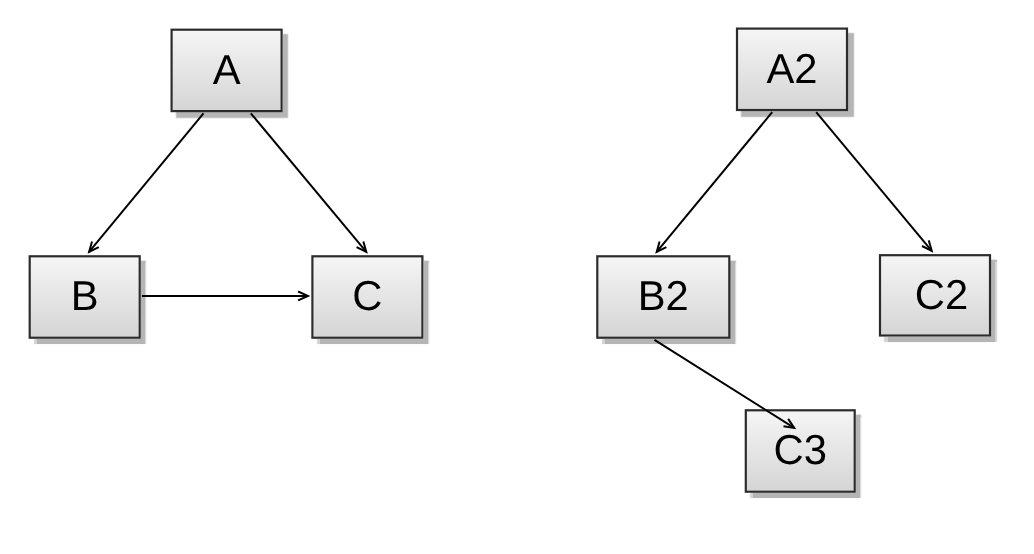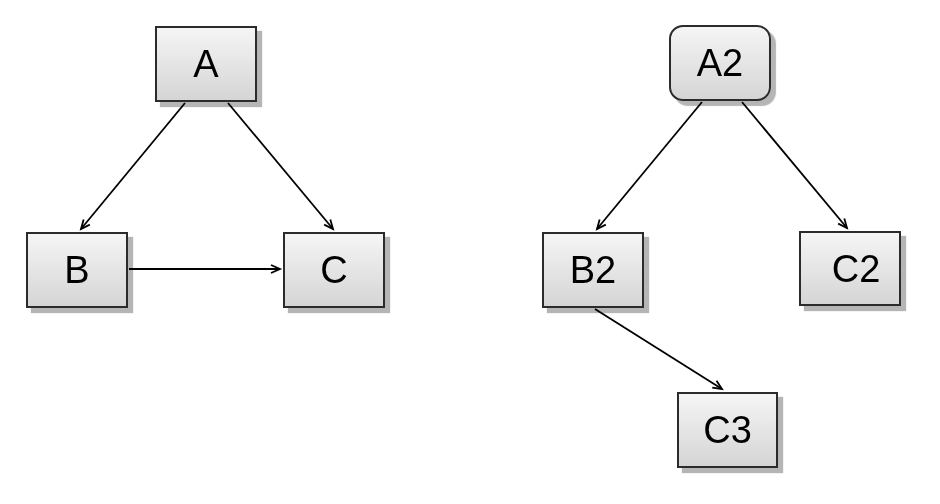--- a/index.html
+++ b/index.html
@@ -40,30 +40,30 @@
 <div class="canvas" style="width: 940px; height: 504px; background: rgb(255, 255, 255);">
     <div class="node" style="left: 155px; top: 26px; width: 102px; height: 76px; background: linear-gradient(rgb(245, 245, 245), rgb(213, 213, 213)); border-color: rgb(43, 43, 43); box-shadow: rgb(181, 181, 181) 5px 5px 1px;">
       <span class="node-label" style="color: rgb(0, 0, 0);">A</span>
     </div>
     <div class="node" style="left: 26px; top: 232px; width: 102px; height: 76px; background: linear-gradient(rgb(245, 245, 245), rgb(213, 213, 213)); border-color: rgb(43, 43, 43); box-shadow: rgb(181, 181, 181) 5px 5px 1px;">
       <span class="node-label" style="color: rgb(0, 0, 0);">B</span>
     </div>
     <div class="node" style="left: 283px; top: 232px; width: 102px; height: 76px; background: linear-gradient(rgb(245, 245, 245), rgb(213, 213, 213)); border-color: rgb(43, 43, 43); box-shadow: rgb(181, 181, 181) 5px 5px 1px;">
       <span class="node-label" style="color: rgb(0, 0, 0);">C</span>
     </div>
-    <div class="node" style="left: 669px; top: 25px; width: 102px; height: 76px; background: linear-gradient(rgb(245, 245, 245), rgb(213, 213, 213)); border-color: rgb(43, 43, 43); box-shadow: rgb(181, 181, 181) 5px 5px 1px; border-radius: 14px;">
+    <div class="node" style="left: 669px; top: 25px; width: 102px; height: 76px; background: linear-gradient(rgb(245, 245, 245), rgb(213, 213, 213)); border-color: rgb(43, 43, 43); box-shadow: rgb(181, 181, 181) 5px 5px 1px;">
       <span class="node-label" style="color: rgb(0, 0, 0);">A2</span>
     </div>
-    <div class="node" style="left: 542px; top: 232px; width: 102px; height: 76px; background: linear-gradient(rgb(245, 245, 245), rgb(213, 213, 213)); border-color: rgb(43, 43, 43); box-shadow: rgb(181, 181, 181) 5px 5px 1px;">
+    <div class="node" style="left: 542px; top: 232px; width: 122px; height: 76px; background: linear-gradient(rgb(245, 245, 245), rgb(213, 213, 213)); border-color: rgb(43, 43, 43); box-shadow: rgb(181, 181, 181) 5px 5px 1px;">
       <span class="node-label" style="color: rgb(0, 0, 0);">B2</span>
     </div>
     <div class="node" style="left: 799px; top: 231px; width: 102px; height: 75px; background: linear-gradient(rgb(245, 245, 245), rgb(213, 213, 213)); border-color: rgb(43, 43, 43); box-shadow: rgb(181, 181, 181) 5px 5px 1px; padding-left: 12px;">
       <span class="node-label" style="color: rgb(0, 0, 0);">C2</span>
     </div>
-    <div class="node" style="left: 677px; top: 392px; width: 101px; height: 76px; background: linear-gradient(rgb(245, 245, 245), rgb(213, 213, 213)); border-color: rgb(43, 43, 43); box-shadow: rgb(181, 181, 181) 5px 5px 1px;">
+    <div class="node" style="left: 677px; top: 372px; width: 101px; height: 76px; background: linear-gradient(rgb(245, 245, 245), rgb(213, 213, 213)); border-color: rgb(43, 43, 43); box-shadow: rgb(181, 181, 181) 5px 5px 1px;">
       <span class="node-label" style="color: rgb(0, 0, 0);">C3</span>
     </div>
     <svg width="940" height="504" class="edges">
       <defs>
         <marker id="arrowhead" markerWidth="13" markerHeight="11" refX="10" refY="5" orient="auto" markerUnits="userSpaceOnUse" style="overflow: visible;">
           <path d="M1,1 L10,5 L1,9" fill="none" stroke="#000000" stroke-width="1.8"></path>
         </marker>
       </defs>
       <line x1="185" y1="103" x2="81" y2="229" stroke="#000000" stroke-width="1.8" marker-end="url(#arrowhead)"></line>
       <line x1="228" y1="103" x2="333" y2="229" stroke="#000000" stroke-width="1.8" marker-end="url(#arrowhead)"></line>

